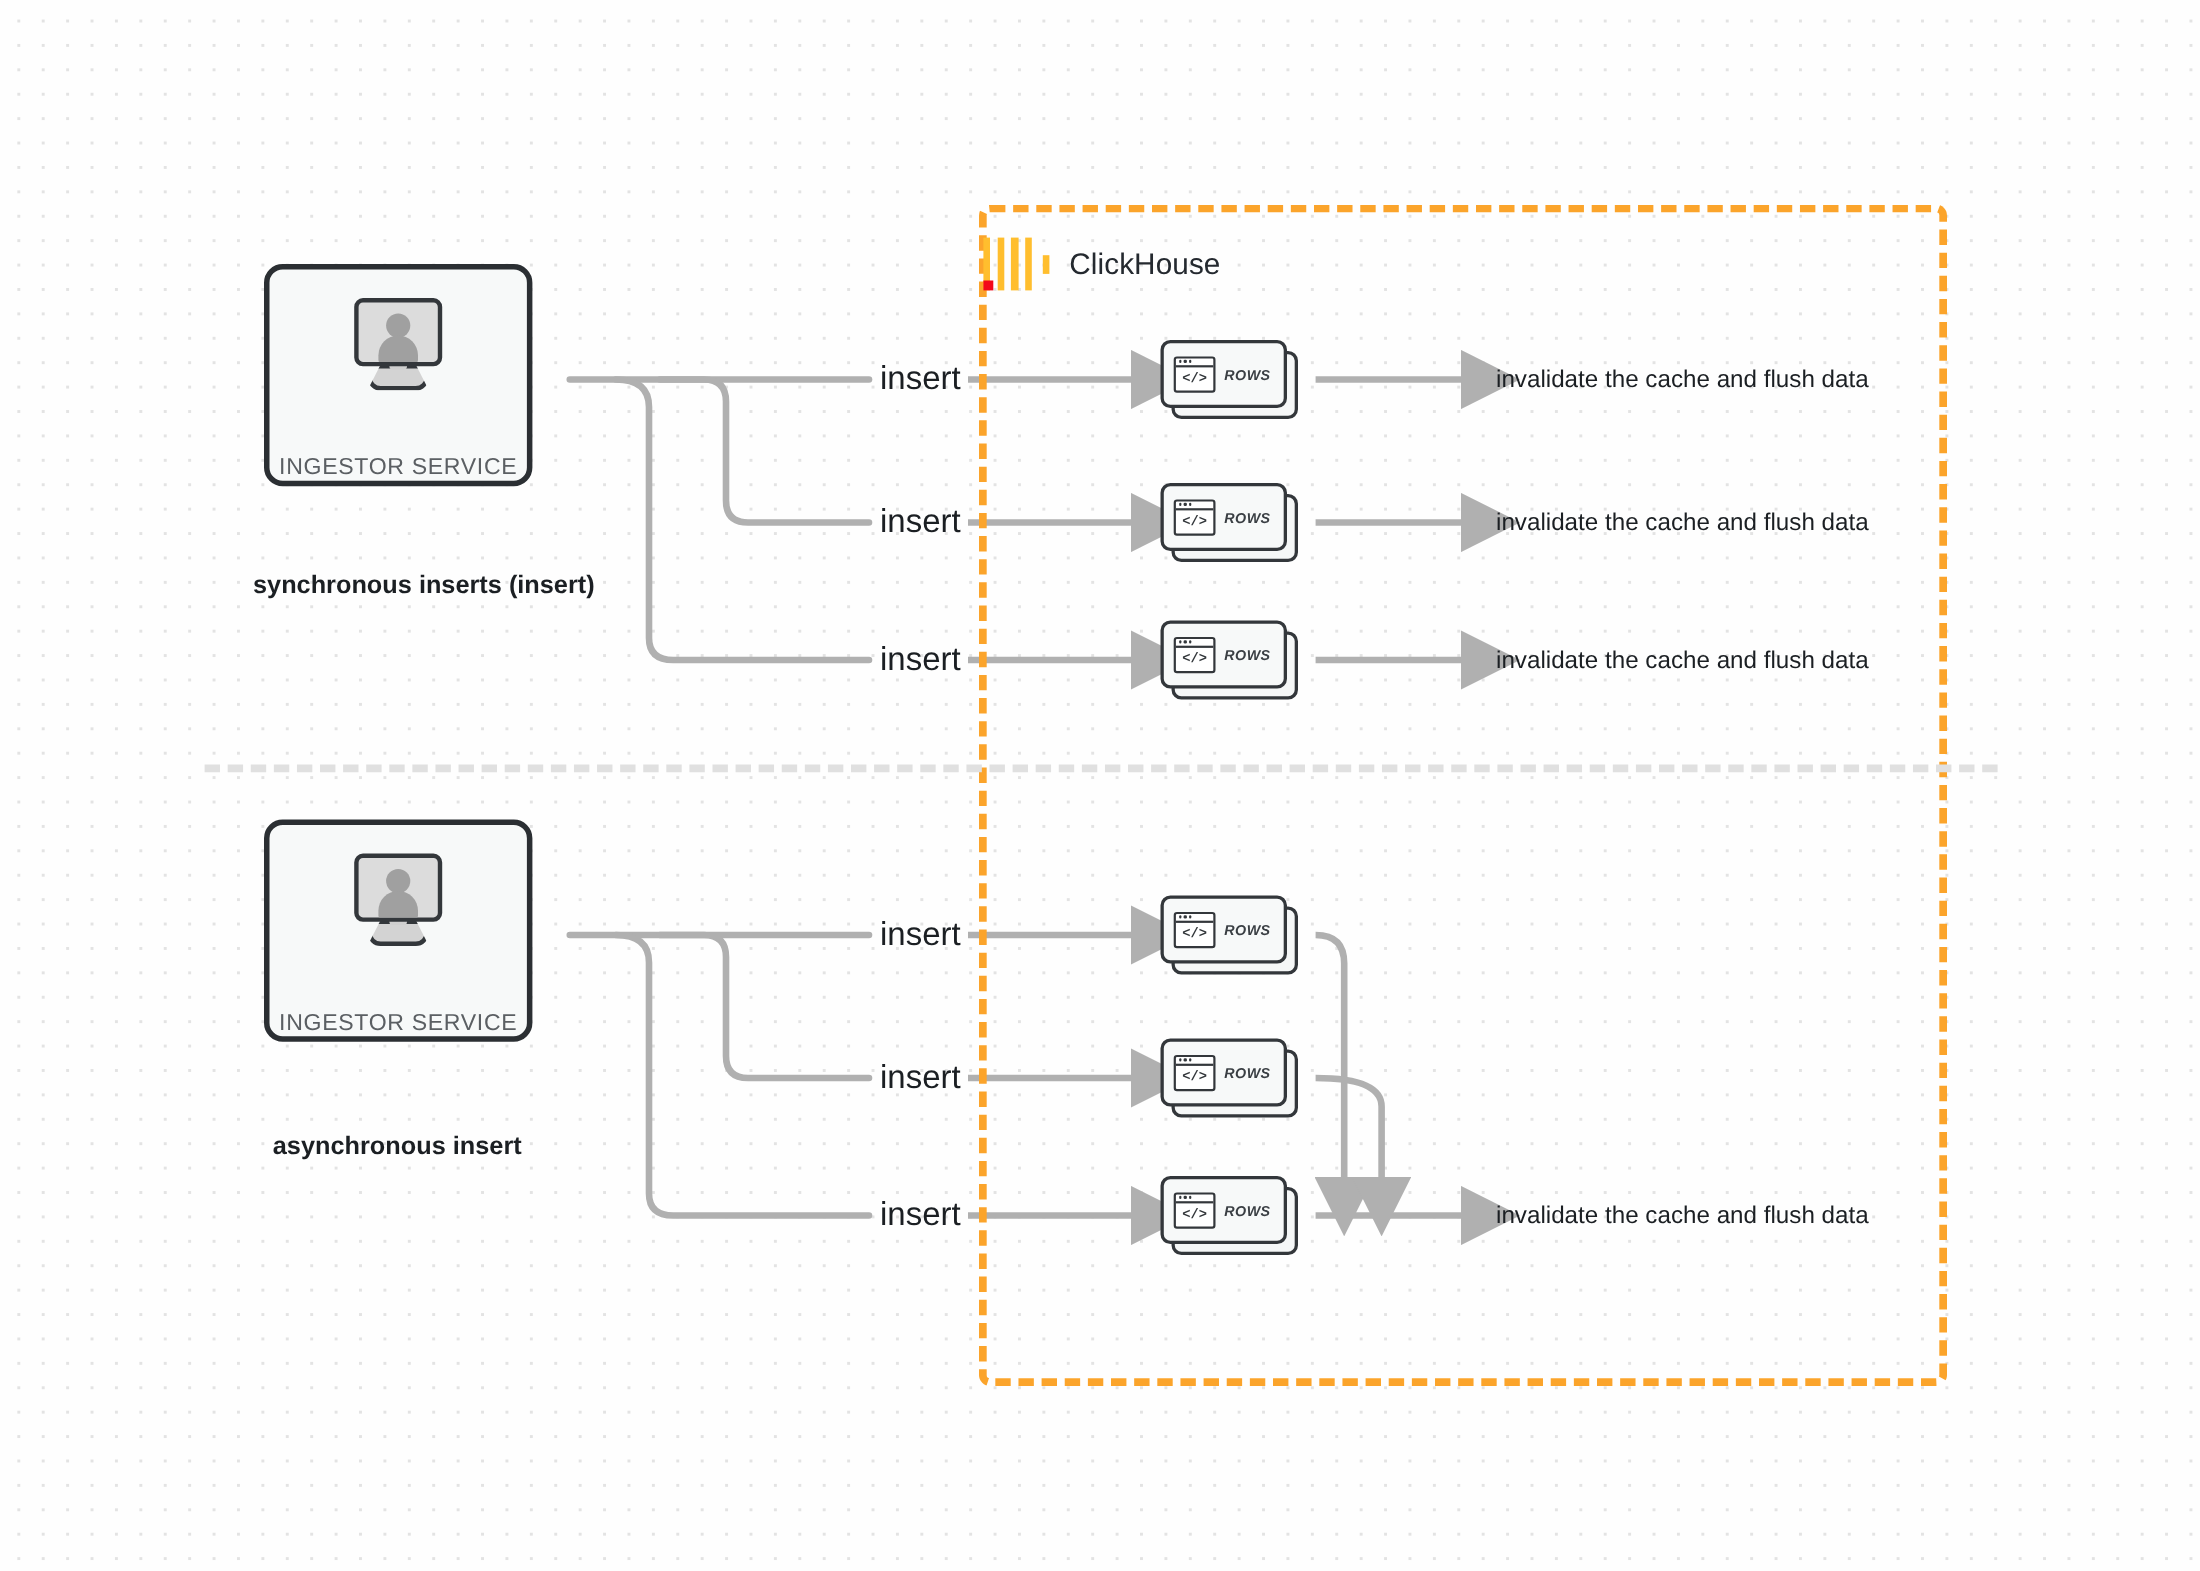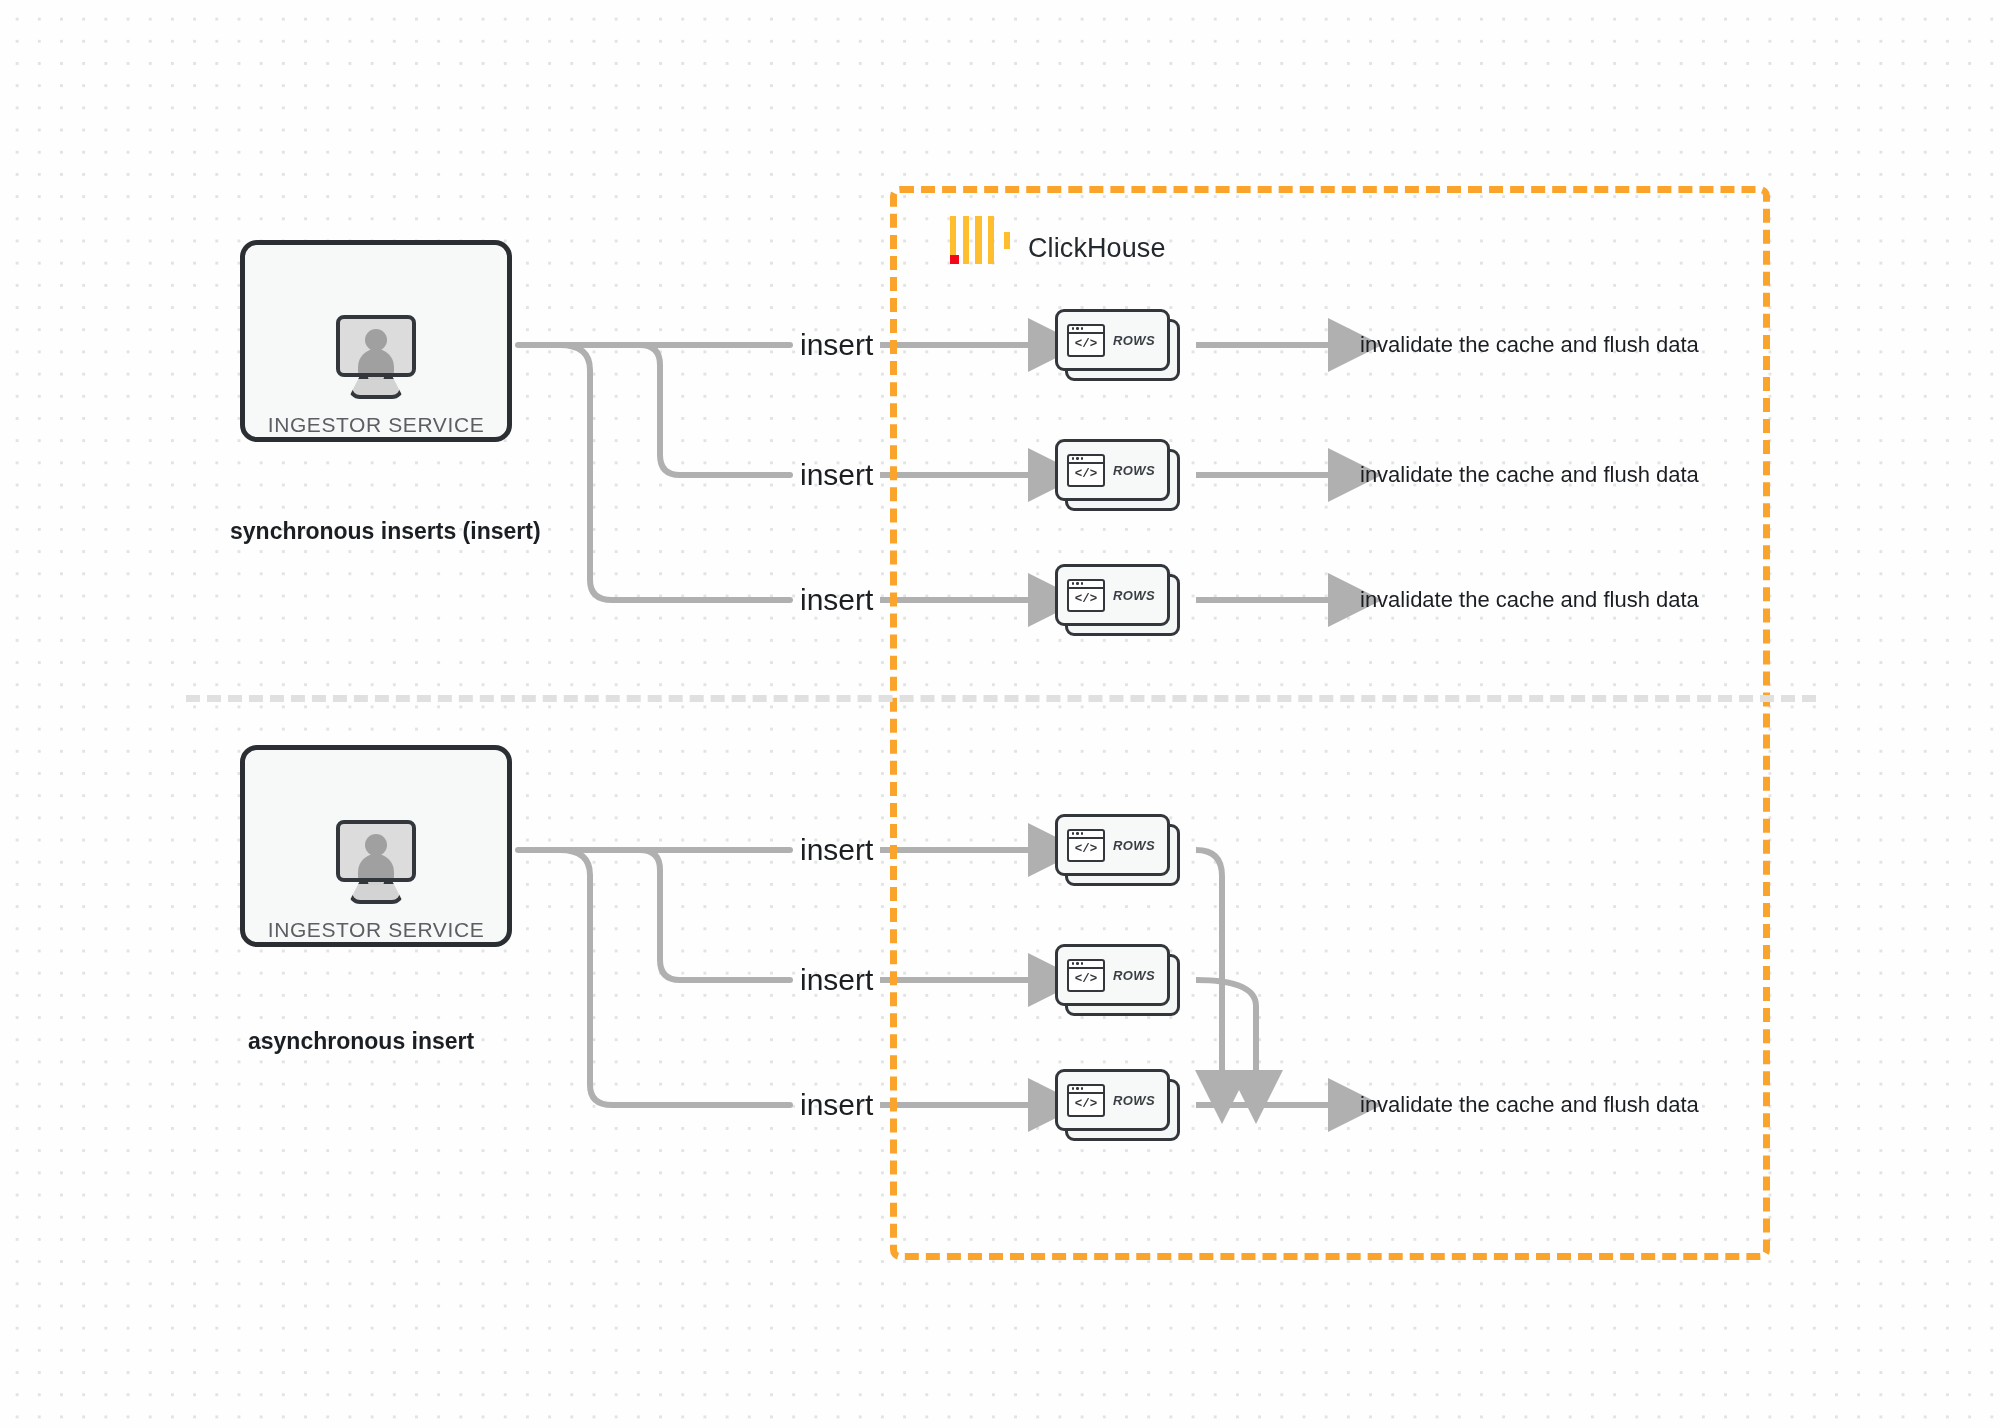--- a/index.html
+++ b/index.html
@@ -36,24 +36,24 @@
     width: 880px;
     height: 1074px;
     border: 7px dashed #FBA42B;
     border-radius: 10px;
     box-sizing: border-box;
   }
 
   
   .ch-brand {
     position: absolute;
-    left: 950px;
+    left: 894px;
     top: 216px;
     display: flex;
-    align-items: flex-end;
+    align-items: center;
     gap: 18px;
   }
   .ch-logo {
     position: relative;
     width: 60px;
     height: 48px;
     display: flex;
     align-items: flex-start;
     gap: 6.5px;
   }
@@ -81,30 +81,30 @@
   .ch-title {
     font-size: 27px;
     color: #24292f;
     letter-spacing: 0.1px;
     white-space: nowrap;
   }
 
   
   .ingestor {
     position: absolute;
-    width: 272px;
+    width: 244px;
     height: 202px;
     background: #f7f9f9;
     border: 5px solid #2b2f33;
     border-radius: 17px;
     box-sizing: border-box;
     display: flex;
     flex-direction: column;
     align-items: center;
-    justify-content: flex-end;
+    justify-content: space-between;
   }
   .ingestor.top  { left: 240px; top: 240px; }
   .ingestor.bot  { left: 240px; top: 745px; }
 
   .monitor {
     margin-top: 26px;
     width: 96px;
     height: 84px;
     position: relative;
   }

